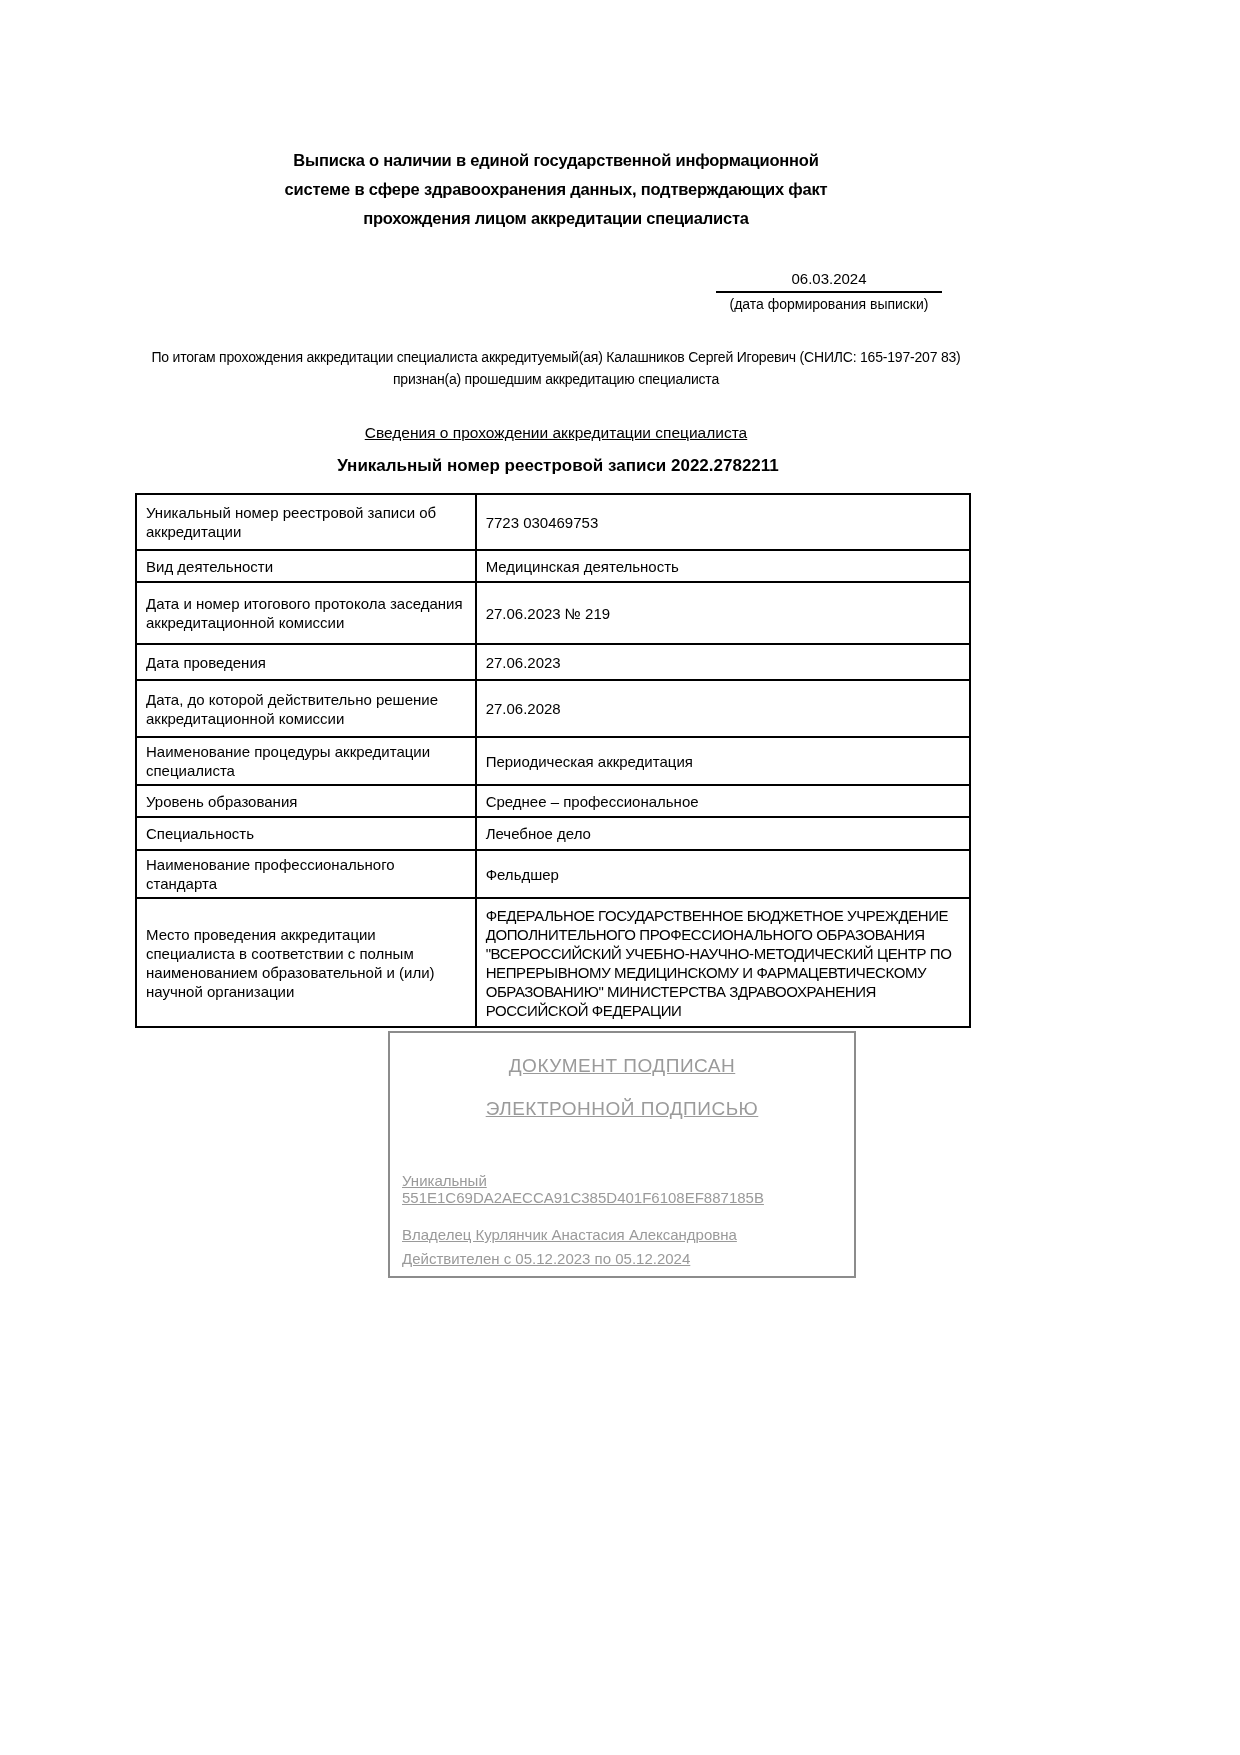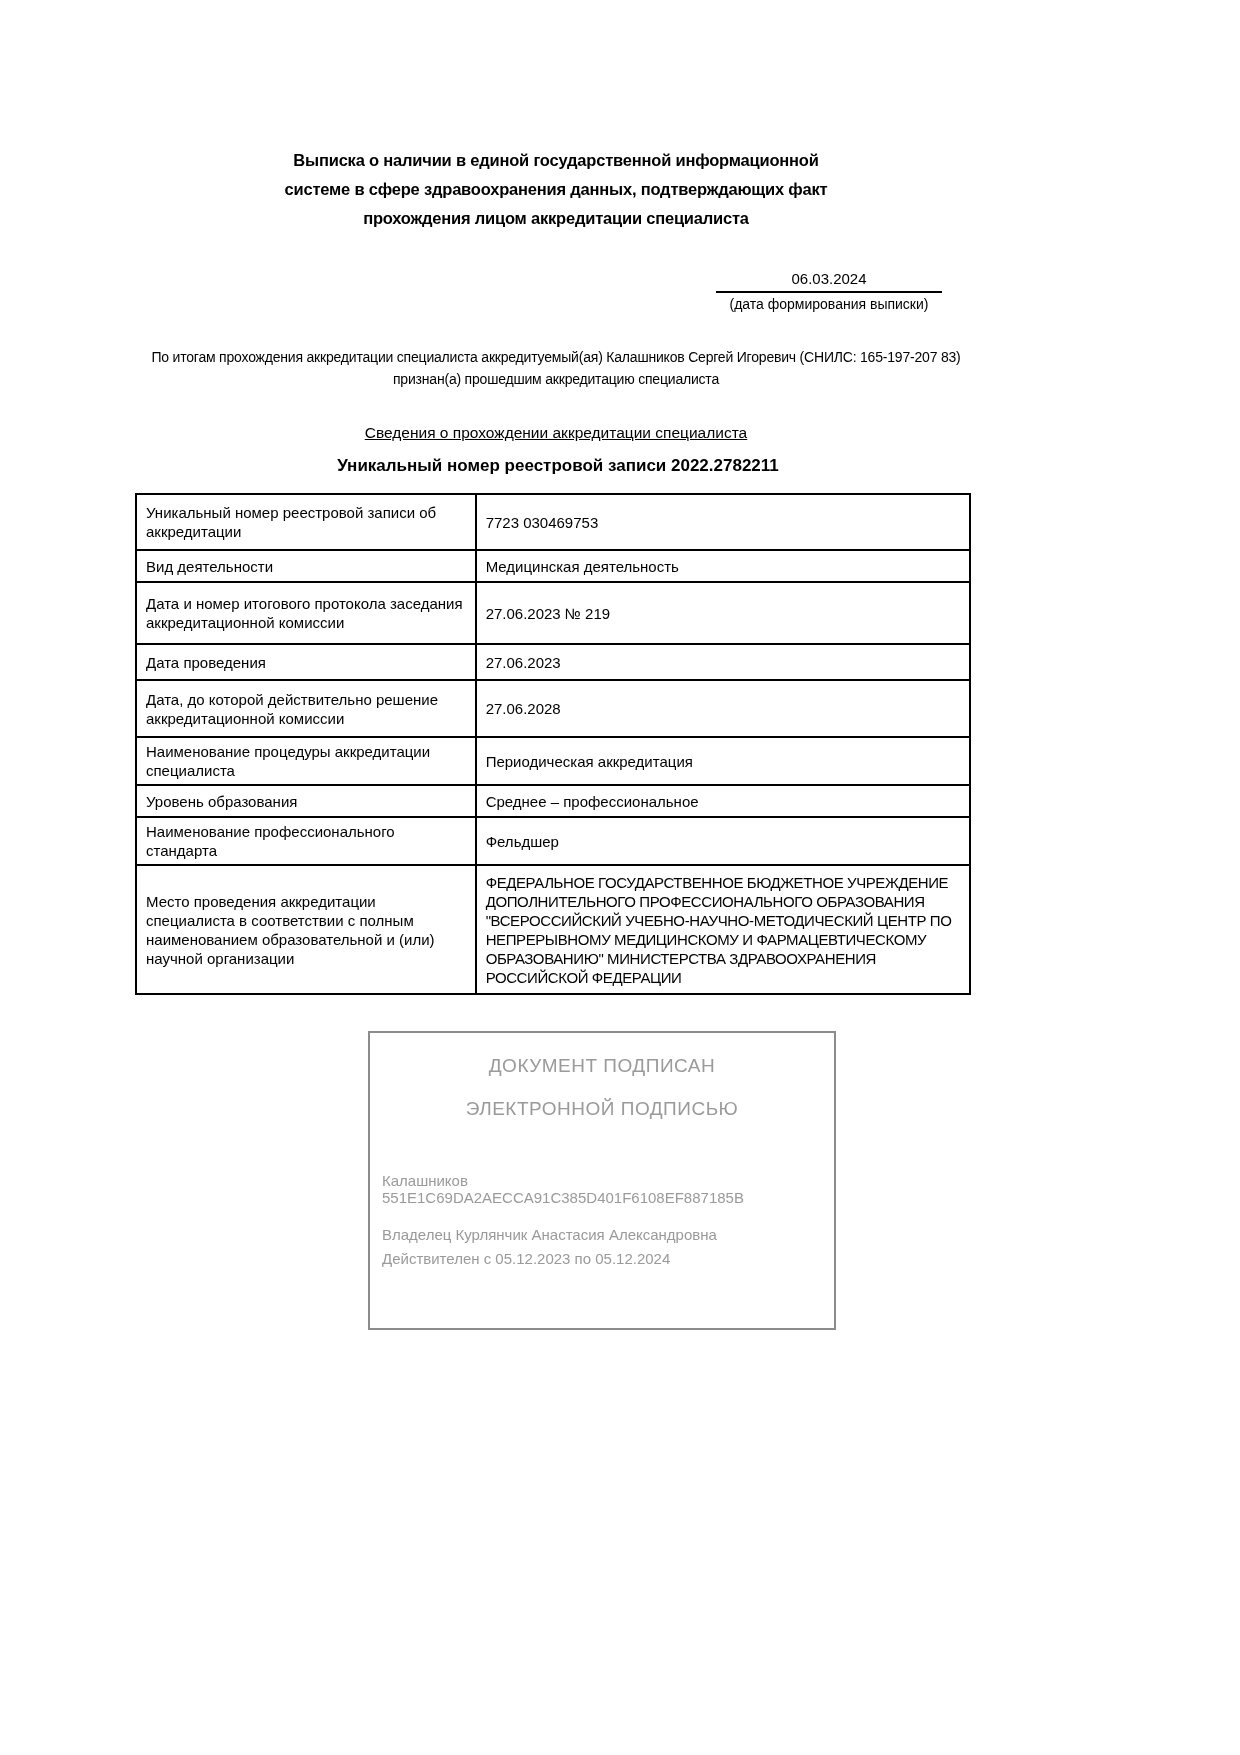--- a/index.html
+++ b/index.html
@@ -100,27 +100,28 @@
   tr.r7 { height: 33px; }
   tr.r8 { height: 31px; }
   tr.r9 { height: 129px; }
   tr.r9 td.val {
     font-size: 15px;
     letter-spacing: -0.4px;
     line-height: 19px;
   }
   .sig-box {
     position: absolute;
-    left: 368px;
+    left: 388px;
     top: 1031px;
     width: 468px;
-    height: 299px;
+    height: 247px;
     box-sizing: border-box;
     border: 2px solid #8c8c8c;
     color: #9a9a9a;
+    text-decoration: underline;
   }
   .sig-h {
     text-align: center;
     font-size: 19px;
     letter-spacing: 0.5px;
     margin-top: 22px;
   }
   .sig-h2 { margin-top: 21px; }
   .sig-detail {
     font-size: 15px;
@@ -175,32 +176,36 @@
         <td class="val">27.06.2028</td>
       </tr>
       <tr class="r5">
         <td class="lbl">Наименование процедуры аккредитации специалиста</td>
         <td class="val">Периодическая аккредитация</td>
       </tr>
       <tr class="r6">
         <td class="lbl">Уровень образования</td>
         <td class="val">Среднее – профессиональное</td>
       </tr>
+      <tr class="r7">
+        <td class="lbl">Специальность</td>
+        <td class="val">Лечебное дело</td>
+      </tr>
       <tr class="r8">
         <td class="lbl">Наименование профессионального стандарта</td>
         <td class="val">Фельдшер</td>
       </tr>
       <tr class="r9">
         <td class="lbl">Место проведения аккредитации специалиста в соответствии с полным наименованием образовательной и (или) научной организации</td>
         <td class="val">ФЕДЕРАЛЬНОЕ ГОСУДАРСТВЕННОЕ БЮДЖЕТНОЕ УЧРЕЖДЕНИЕ ДОПОЛНИТЕЛЬНОГО ПРОФЕССИОНАЛЬНОГО ОБРАЗОВАНИЯ "ВСЕРОССИЙСКИЙ УЧЕБНО-НАУЧНО-МЕТОДИЧЕСКИЙ ЦЕНТР ПО НЕПРЕРЫВНОМУ МЕДИЦИНСКОМУ И ФАРМАЦЕВТИЧЕСКОМУ ОБРАЗОВАНИЮ" МИНИСТЕРСТВА ЗДРАВООХРАНЕНИЯ РОССИЙСКОЙ ФЕДЕРАЦИИ</td>
       </tr>
     </tbody>
   </table>
 
   <div class="sig-box">
     <div class="sig-h">ДОКУМЕНТ ПОДПИСАН</div>
     <div class="sig-h sig-h2">ЭЛЕКТРОННОЙ ПОДПИСЬЮ</div>
-    <div class="sig-detail sig-cert">Калашников 551E1C69DA2AECCA91C385D401F6108EF887185B</div>
+    <div class="sig-detail sig-cert">Уникальный 551E1C69DA2AECCA91C385D401F6108EF887185B</div>
     <div class="sig-detail sig-owner">Владелец Курлянчик Анастасия Александровна</div>
     <div class="sig-detail sig-valid">Действителен с 05.12.2023 по 05.12.2024</div>
   </div>
 
 </div>
 
 </body></html>

